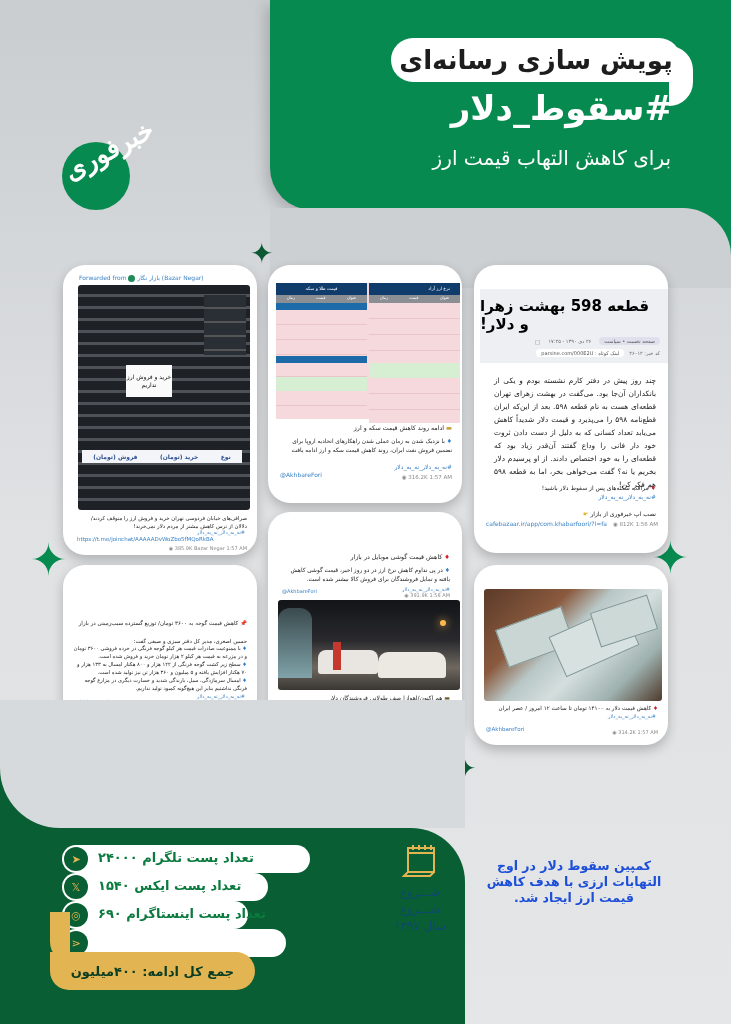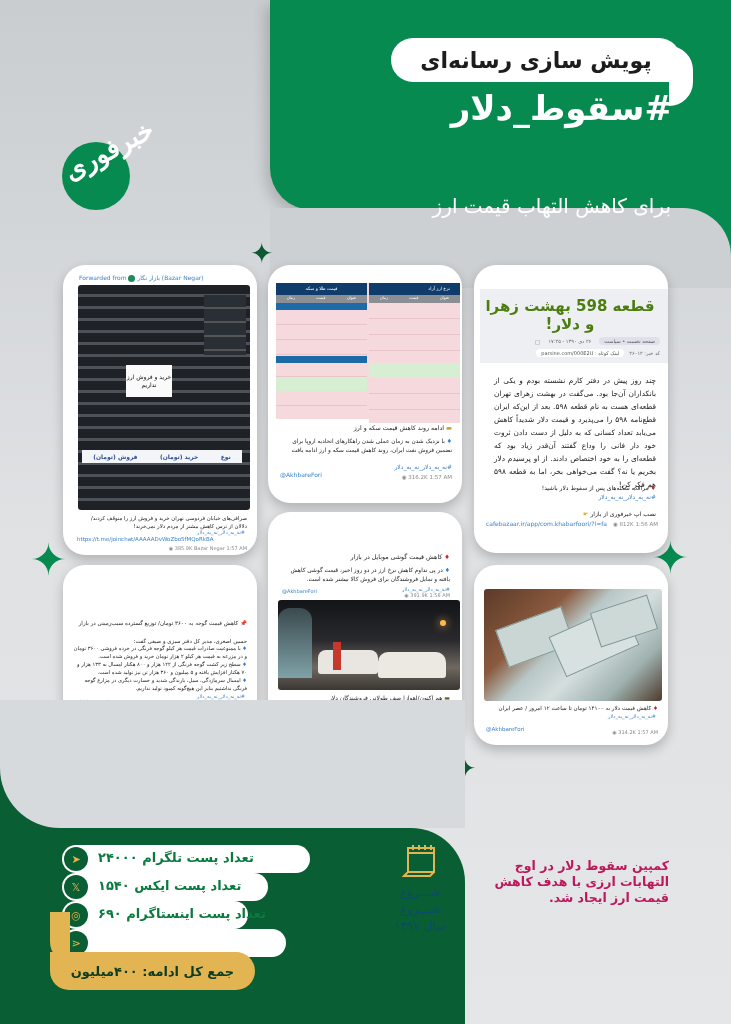--- a/index.html
+++ b/index.html
@@ -33,28 +33,28 @@
     position: absolute; right: 50px; top: 38px; width: 290px; height: 44px;
     background: #fff;
     border-radius: 22px 22px 0 22px;
     display: flex; align-items: center; justify-content: center;
     direction: rtl;
   }
   .tagline-pill::after {
     content: ""; position: absolute; right: -12px; top: 8px; width: 24px; height: 60px;
     background: #fff; border-top-right-radius: 24px; border-bottom-right-radius: 24px;
   }
-  .tagline-text { font-weight: bold; font-size: 22px; color: #1d1d1d; position: relative; z-index: 2; }
+  .tagline-text { font-weight: bold; font-size: 26px; color: #1d1d1d; position: relative; z-index: 2; }
   .hashtag {
     position: absolute; right: 58px; top: 88px; direction: rtl;
     color: #fff; font-size: 34px; font-weight: bold;
   }
   .subtitle {
     position: absolute; right: 60px; top: 146px; direction: rtl;
-    color: #fff; font-size: 20px; margin-top: 48px;
+    color: #fff; font-size: 20px;
   }
   
   .logo {
     position: absolute; left: 62px; top: 142px; width: 68px; height: 68px;
     border-radius: 50%; background: #078a4f;
   }
   .logo-text {
     position: absolute; left: 66px; top: 158px; color: #fff;
     font-family: "DejaVu Serif", serif; font-size: 26px; font-weight: bold;
     direction: rtl; transform: rotate(-28deg); transform-origin: left center;
@@ -110,21 +110,21 @@
   }
   .total-pill::before {
     content: ""; position: absolute; left: 0; top: -40px; width: 20px; height: 50px;
     background: #e3b452; border-radius: 0 0 0 20px;
   }
   .total-text { font-size: 13px; font-weight: bold; color: #0a3d22; direction: rtl; }
   .start-block { position: absolute; left: 388px; top: 842px; width: 64px; text-align: center; color: #0c4a6e; }
   .start-line { font-size: 12px; line-height: 17px; direction: rtl; }
   .campaign-desc {
     position: absolute; right: 62px; top: 858px; width: 190px; direction: rtl;
-    color: #be185d; font-size: 12.5px; font-weight: bold; line-height: 16px; text-align: right;
+    color: #1d4ed8; font-size: 12.5px; font-weight: bold; line-height: 16px; text-align: center;
   }
 </style>
 </head>
 <body>
 
 <div class="bg-gray"></div>
 
 <div class="header-green"></div>
 <div class="header-green-tail"></div>
 <div class="header-gray-notch"></div>
@@ -138,21 +138,21 @@
 <div class="logo"></div>
 <div class="logo-text">خبرفوری</div>
 
 <div class="sparkle dark" style="left:250px;top:240px;font-size:28px;">✦</div>
 <div class="sparkle" style="left:30px;top:538px;font-size:44px;">✦</div>
 <div class="sparkle" style="left:652px;top:536px;font-size:44px;">✦</div>
 <div class="sparkle dark" style="left:453px;top:755px;font-size:28px;">✦</div>
 
 <div class="card" style="left:474px;top:265px;width:194px;height:288px;">
   <div style="position:absolute;left:6px;right:0;top:24px;height:74px;background:#eeeff3;">
-    <div style="direction:rtl;text-align:center;padding:8px 8px 0 0;font-size:15px;font-weight:bold;color:#4d7c0f;">قطعه 598 بهشت زهرا و دلار!</div>
+    <div style="direction:rtl;text-align:left;padding:8px 8px 0 0;font-size:15px;font-weight:bold;color:#000000;">قطعه 598 بهشت زهرا و دلار!</div>
     <div style="display:flex;direction:rtl;align-items:center;gap:8px;padding:4px 8px 0 0;">
       <span style="background:#dfe0ec;border-radius:6px;padding:1px 5px;font-size:5px;color:#555;">صفحه نخست • سیاست</span>
       <span style="font-size:5px;color:#666;">۲۶ دی ۱۳۹۰ - ۱۷:۲۵</span>
       <span style="font-size:6px;color:#888;">▢</span>
     </div>
     <div style="display:flex;direction:rtl;align-items:center;gap:5px;padding:4px 8px 0 0;">
       <span style="font-size:5px;color:#666;">کد خبر: ۲۶۰۱۲</span>
       <span style="background:#fff;border-radius:6px;padding:1px 5px;font-size:5px;color:#555;direction:rtl;">
         <span>لینک کوتاه :</span>
         <span style="direction:ltr;">parsine.com/000E2U</span>

